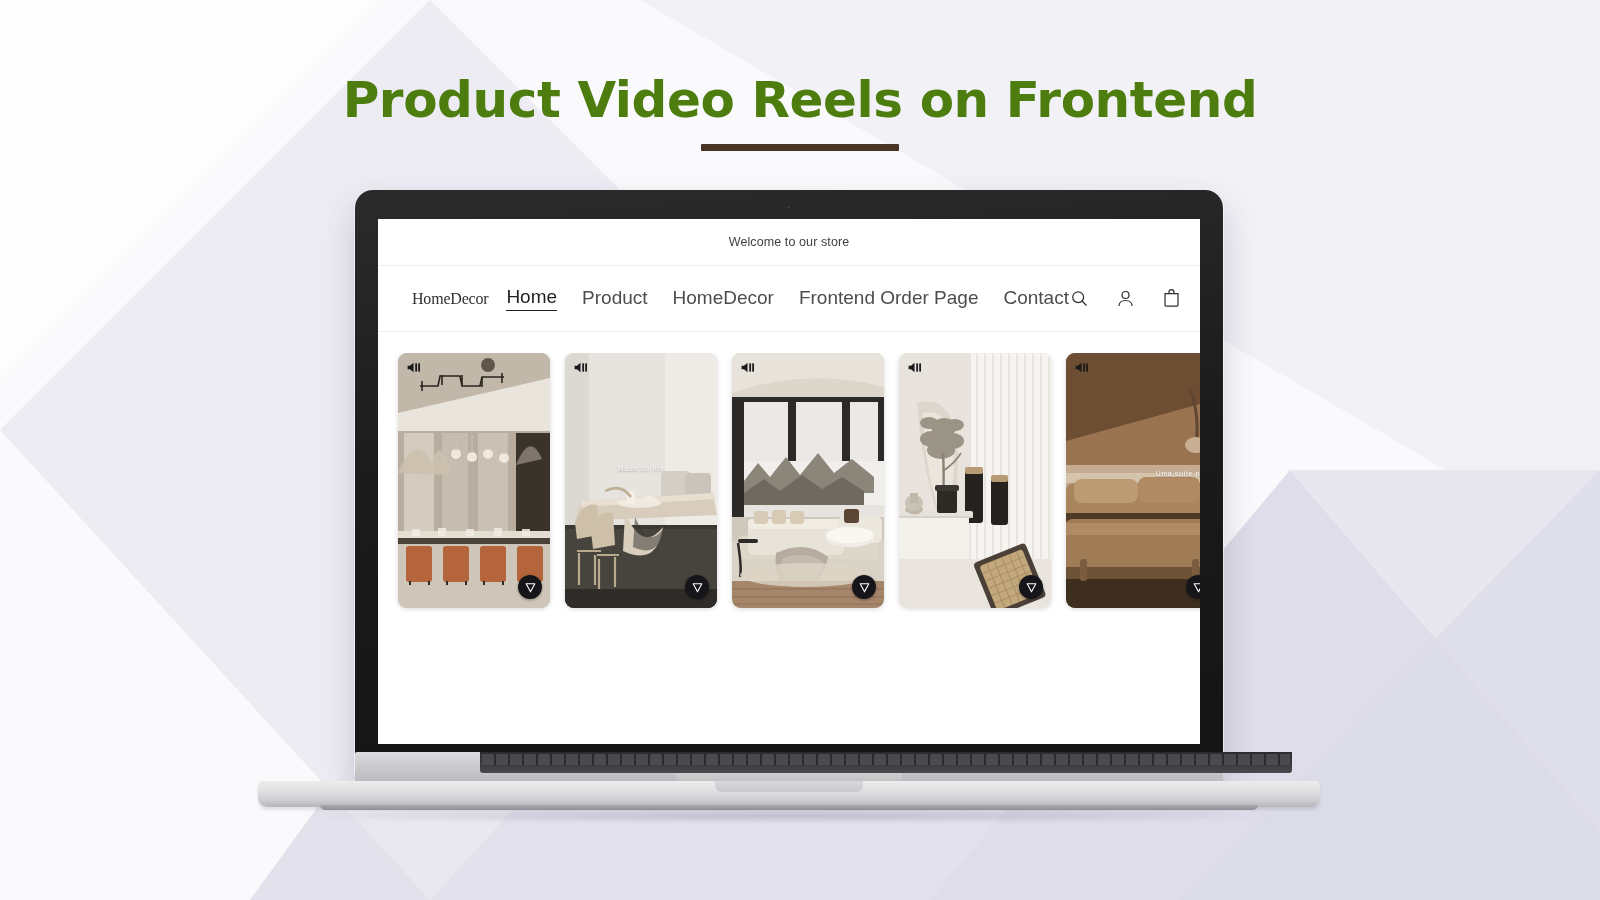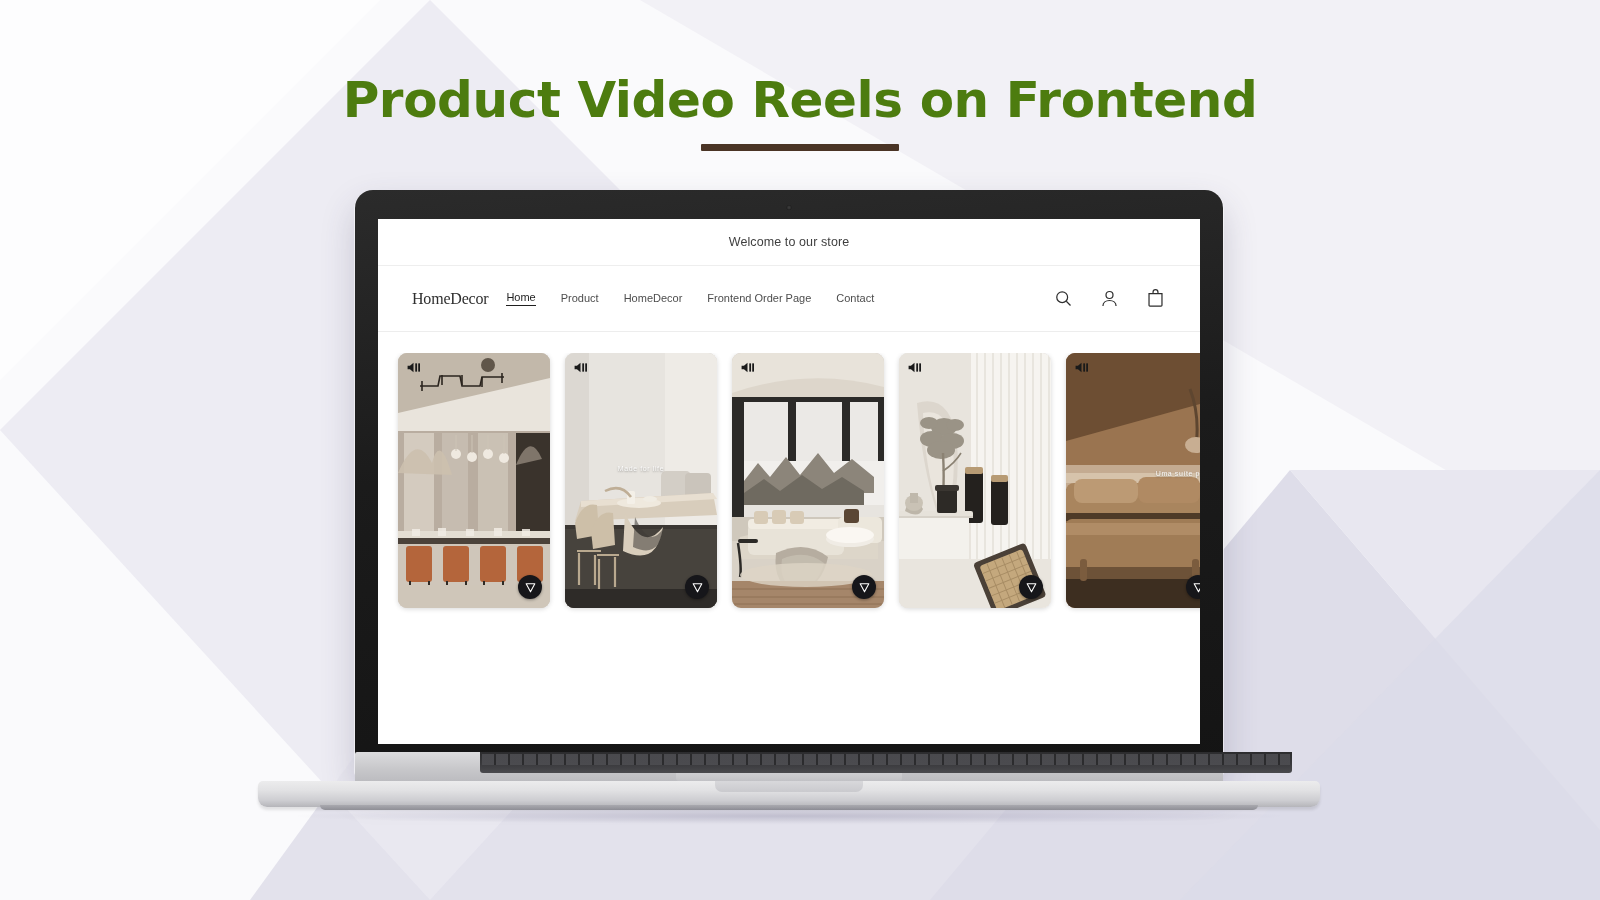--- a/index.html
+++ b/index.html
@@ -161,21 +161,21 @@
     border-bottom: 1px solid #ededed;
     background: #fff;
   }
   #store-logo {
     font-size: 16px; color: #2f2f2f; letter-spacing: -0.2px;
     font-family: "Liberation Serif", serif; font-weight: 400;
     margin-right: 18px; white-space: nowrap;
   }
   #main-nav { display: flex; align-items: center; gap: 25px; }
   .nav-link {
-    font-size: 11px; color: #4d4d4d; white-space: nowrap;
+    font-size: 19px; color: #4d4d4d; white-space: nowrap;
     padding-bottom: 2px; cursor: pointer;
   }
   .nav-link.active { color: #1f1f1f; border-bottom: 1px solid #1f1f1f; }
   #header-actions {
     margin-left: auto; display: flex; align-items: center; gap: 25px;
   }
   .hicon { width: 21px; height: 21px; color: #2e2e2e; cursor: pointer; display:block; }
 
   
   #section-heading {

